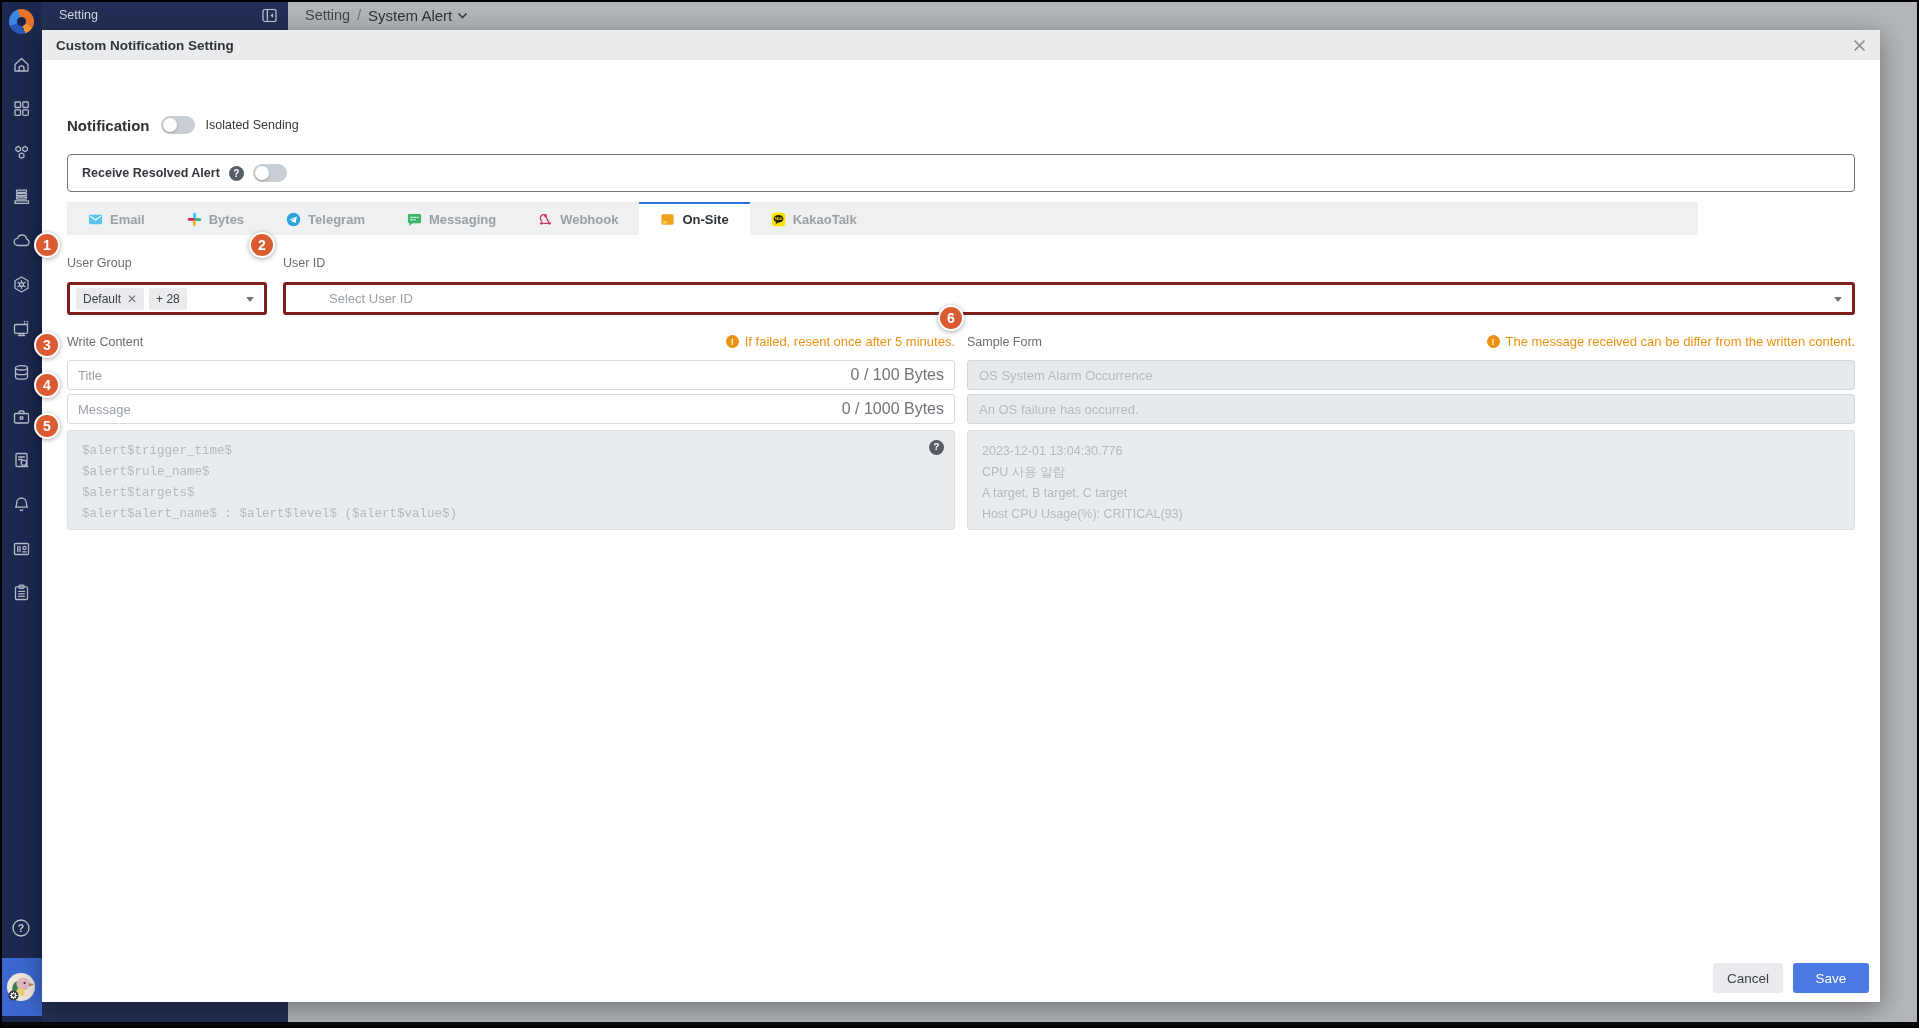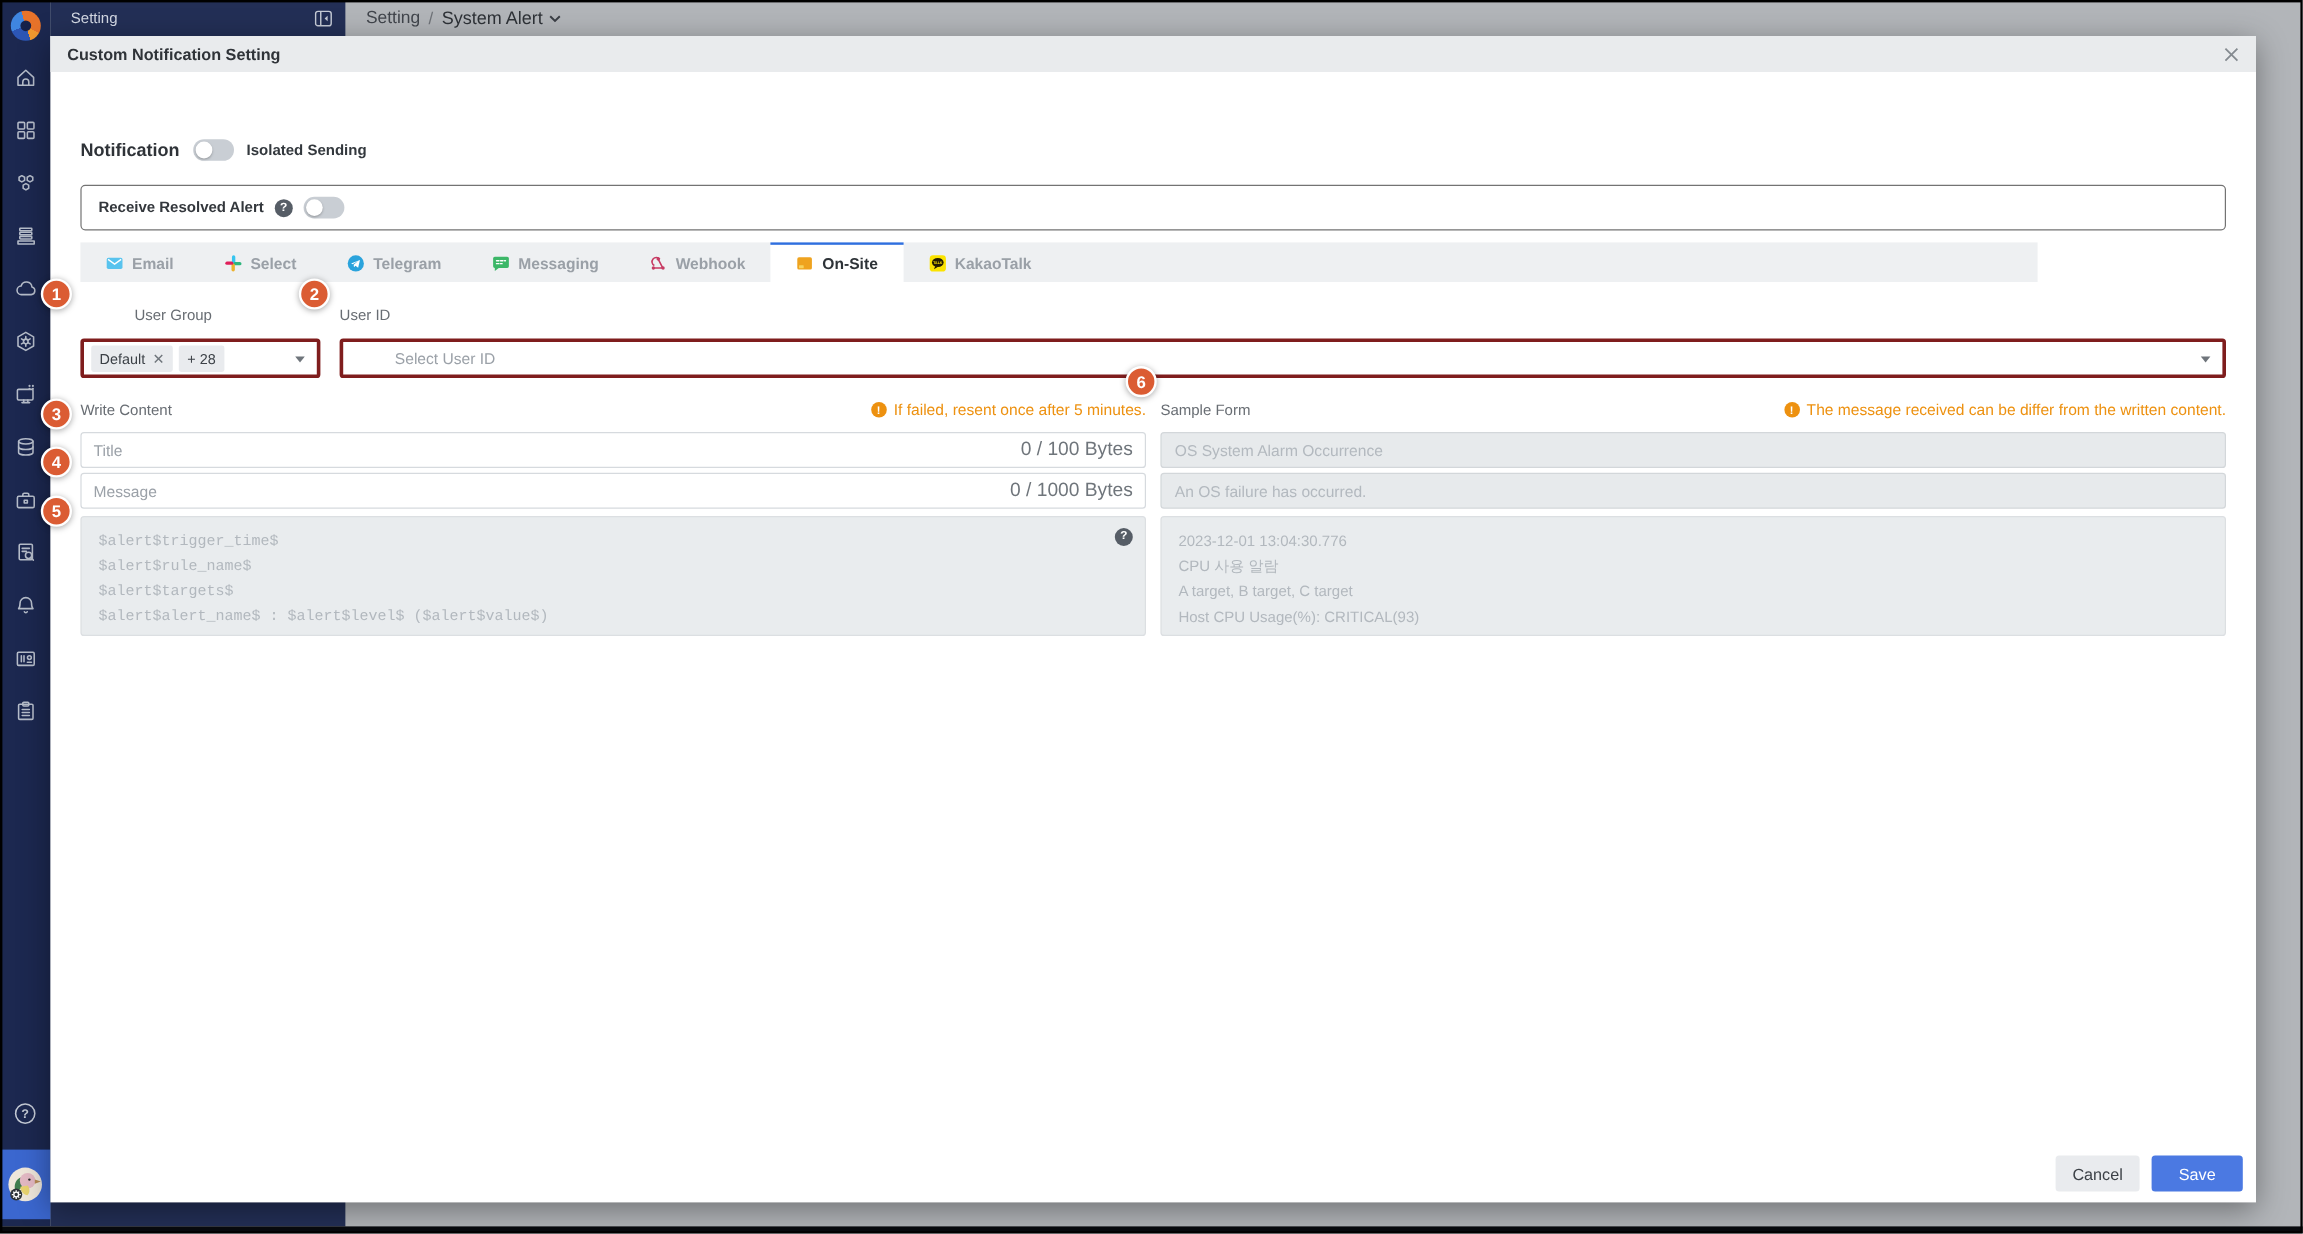--- a/index.html
+++ b/index.html
@@ -42,35 +42,35 @@
   .modal-title { font-size:13.5px; font-weight:bold; color:#2f3338; }
   .close-btn { cursor:pointer; display:flex; align-items:center; }
   .modal-body { position:absolute; left:0; top:30px; right:0; bottom:0; }
 
   .row-abs { position:absolute; }
 
   .notif-row { left:25px; top:56px; display:flex; align-items:center; gap:11px; }
   .notif-title { font-size:15px; font-weight:bold; color:#2f3338; }
   .toggle { width:34px; height:18px; border-radius:9px; background:#c9ced4; position:relative; cursor:pointer; flex:0 0 auto; }
   .toggle .knob { position:absolute; left:2px; top:2px; width:14px; height:14px; border-radius:50%; background:#fff; box-shadow:0 1px 2px rgba(0,0,0,.25); }
-  .toggle-label { font-size:12.5px; font-weight:bold; color:#33383d; }
+  .toggle-label { font-size:12.5px; font-weight:normal; color:#33383d; }
 
   .receive-box { left:25px; top:94px; width:1788px; height:38px; border:1px solid #737373; border-radius:4px;
                  display:flex; align-items:center; gap:9px; padding:0 14px; }
   .receive-label { font-size:12.5px; font-weight:bold; color:#33373c; }
   .qbadge { width:15px; height:15px; border-radius:50%; background:#565d66; color:#fff; font-size:10px; font-weight:bold;
             display:inline-flex; align-items:center; justify-content:center; cursor:pointer; flex:0 0 auto; }
 
   .tabbar { left:25px; top:142px; width:1631px; height:33px; background:#eef0f2; display:flex; align-items:stretch; }
   .tab { display:flex; align-items:center; gap:7px; padding:0 21px; font-size:13px; font-weight:600; color:#9aa0a7; cursor:pointer; border-top:2px solid transparent; }
   .tab.active { background:#fff; border-top:2px solid #2f6fdf; color:#2e3338; font-weight:bold; }
   .tab svg { flex:0 0 auto; }
 
   .field-label { position:absolute; font-size:12.5px; color:#686d73; }
-  .lbl-usergroup { left:25px; top:196px;margin-left:45px; }
+  .lbl-usergroup { left:25px; top:196px; }
   .lbl-userid { left:241px; top:196px; }
 
   .select { position:absolute; height:33px; background:#fff; border:3px solid #7f1d1d; border-radius:3px; display:flex; align-items:center; cursor:pointer; }
   .sel-usergroup { left:25px; top:222px; width:200px; padding:0 26px 0 6px; gap:5px; }
   .sel-userid { left:241px; top:222px; width:1572px;padding-left:32px; }
   .sel-userid input { width:100%; height:100%; border:none; outline:none; background:transparent; font-size:13px; color:#3c4147; padding:0 26px 0 11px; font-family:"Liberation Sans", sans-serif; }
   .sel-userid input::placeholder { color:#9ba1a8; }
   .caret { position:absolute; right:10px; top:50%; margin-top:-2px; width:0; height:0; border-left:4px solid transparent; border-right:4px solid transparent; border-top:5px solid #6f757b; }
   .chip { background:#e9ebee; border-radius:2px; font-size:12px; color:#3c4147; padding:4px 7px; display:inline-flex; align-items:center; gap:6px; white-space:nowrap; }
   .chip-x { color:#6f757b; font-size:12px; cursor:pointer; line-height:1; }
@@ -302,21 +302,21 @@
         </svg>
         <span>Email</span>
       </div>
       <div class="tab">
         <svg width="15" height="15" viewBox="0 0 16 16">
           <rect x="6.7" y="0.8" width="3" height="7.2" rx="1.5" fill="#36C5F0"></rect>
           <rect x="8" y="6.7" width="7.2" height="3" rx="1.5" fill="#2EB67D"></rect>
           <rect x="6.3" y="8" width="3" height="7.2" rx="1.5" fill="#ECB22E"></rect>
           <rect x="0.8" y="6.3" width="7.2" height="3" rx="1.5" fill="#E01E5A"></rect>
         </svg>
-        <span>Select</span>
+        <span>Bytes</span>
       </div>
       <div class="tab">
         <svg width="15" height="15" viewBox="0 0 16 16">
           <circle cx="8" cy="8" r="7.2" fill="#2AA3DC"></circle>
           <path d="M3.8 8l7.9-3.1-1.6 7-2.4-1.9-1.3 1.4-.3-2.2 3.9-3.4-4.8 2.9Z" fill="#fff"></path>
         </svg>
         <span>Telegram</span>
       </div>
       <div class="tab">
         <svg width="15" height="15" viewBox="0 0 16 16">

